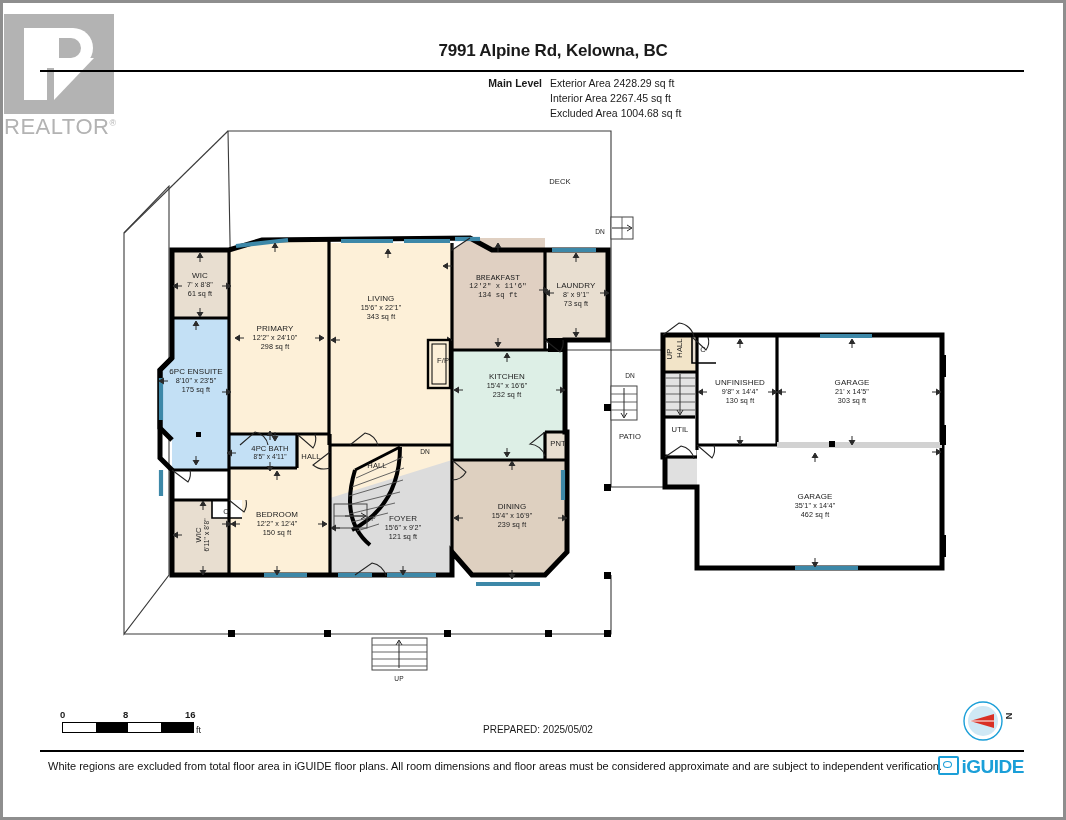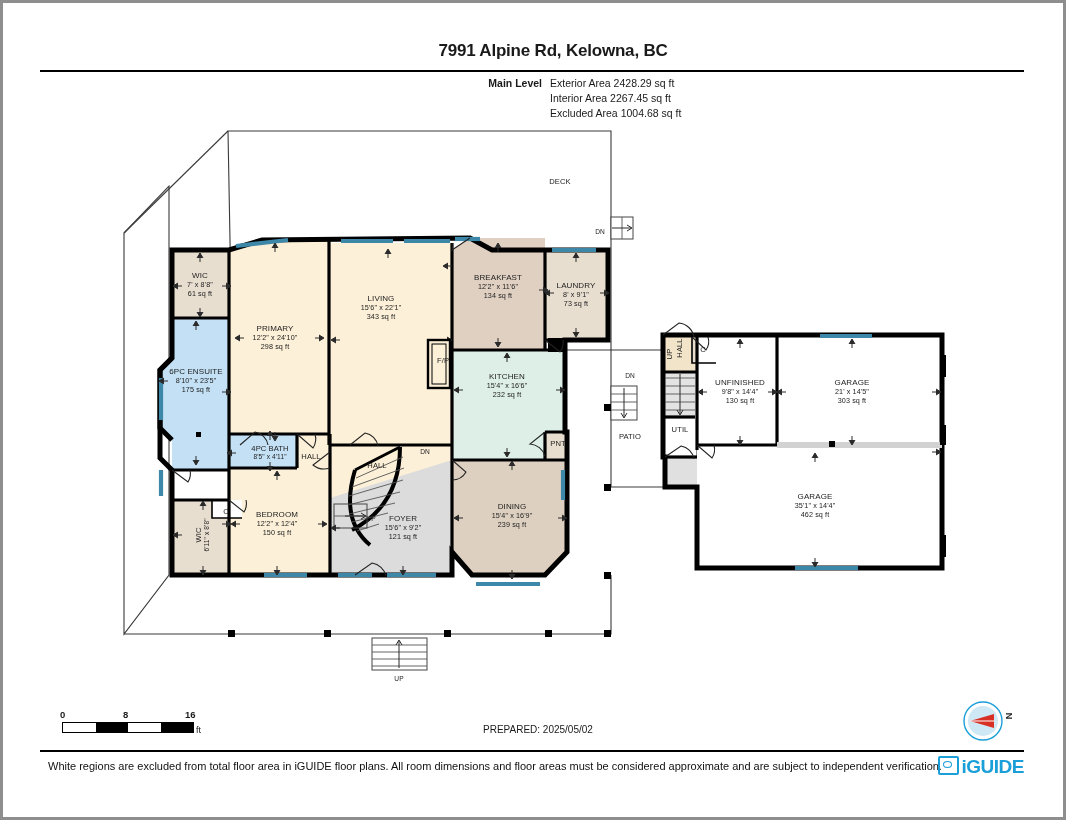--- a/index.html
+++ b/index.html
@@ -225,20 +225,29 @@
     font-size: 9px;
     font-weight: bold;
     transform: rotate(90deg);
   }
 </style>
 </head>
 <body>
 
 <div id="page">
 
+  <div class="realtor-logo">
+    <div class="realtor-mark">
+      <div class="realtor-r-stem"></div>
+      <div class="realtor-r-bowl"></div>
+      <div class="realtor-r-bowl-inner"></div>
+      <div class="realtor-r-leg"></div>
+    </div>
+    <div class="realtor-word"><span>REALTOR</span><sup>®</sup></div>
+  </div>
 
   <div class="title">7991 Alpine Rd, Kelowna, BC</div>
   <div class="title-rule"></div>
 
   <div class="meta">
     <div class="meta-row">
       <div class="meta-label">Main Level</div>
       <div class="meta-val">Exterior Area 2428.29 sq ft</div>
     </div>
     <div class="meta-row">
@@ -571,21 +580,21 @@
       <div class="rlabel big" style="left: 196px; top: 381px;">
         <div class="nm">6PC ENSUITE</div>
         <div>8'10" x 23'5"</div>
         <div>175 sq ft</div>
       </div>
       <div class="rlabel big" style="left: 381px; top: 308px;">
         <div class="nm">LIVING</div>
         <div>15'6" x 22'1"</div>
         <div>343 sq ft</div>
       </div>
-      <div class="rlabel big" style="left: 498px; top: 287px;">
+      <div class="rlabel big" style="left: 498px; top: 287px; font-family: Liberation Mono, monospace;">
         <div class="nm">BREAKFAST</div>
         <div>12'2" x 11'6"</div>
         <div>134 sq ft</div>
       </div>
       <div class="rlabel big" style="left: 576px; top: 295px;">
         <div class="nm">LAUNDRY</div>
         <div>8' x 9'1"</div>
         <div>73 sq ft</div>
       </div>
       <div class="rlabel big" style="left: 507px; top: 386px;">

